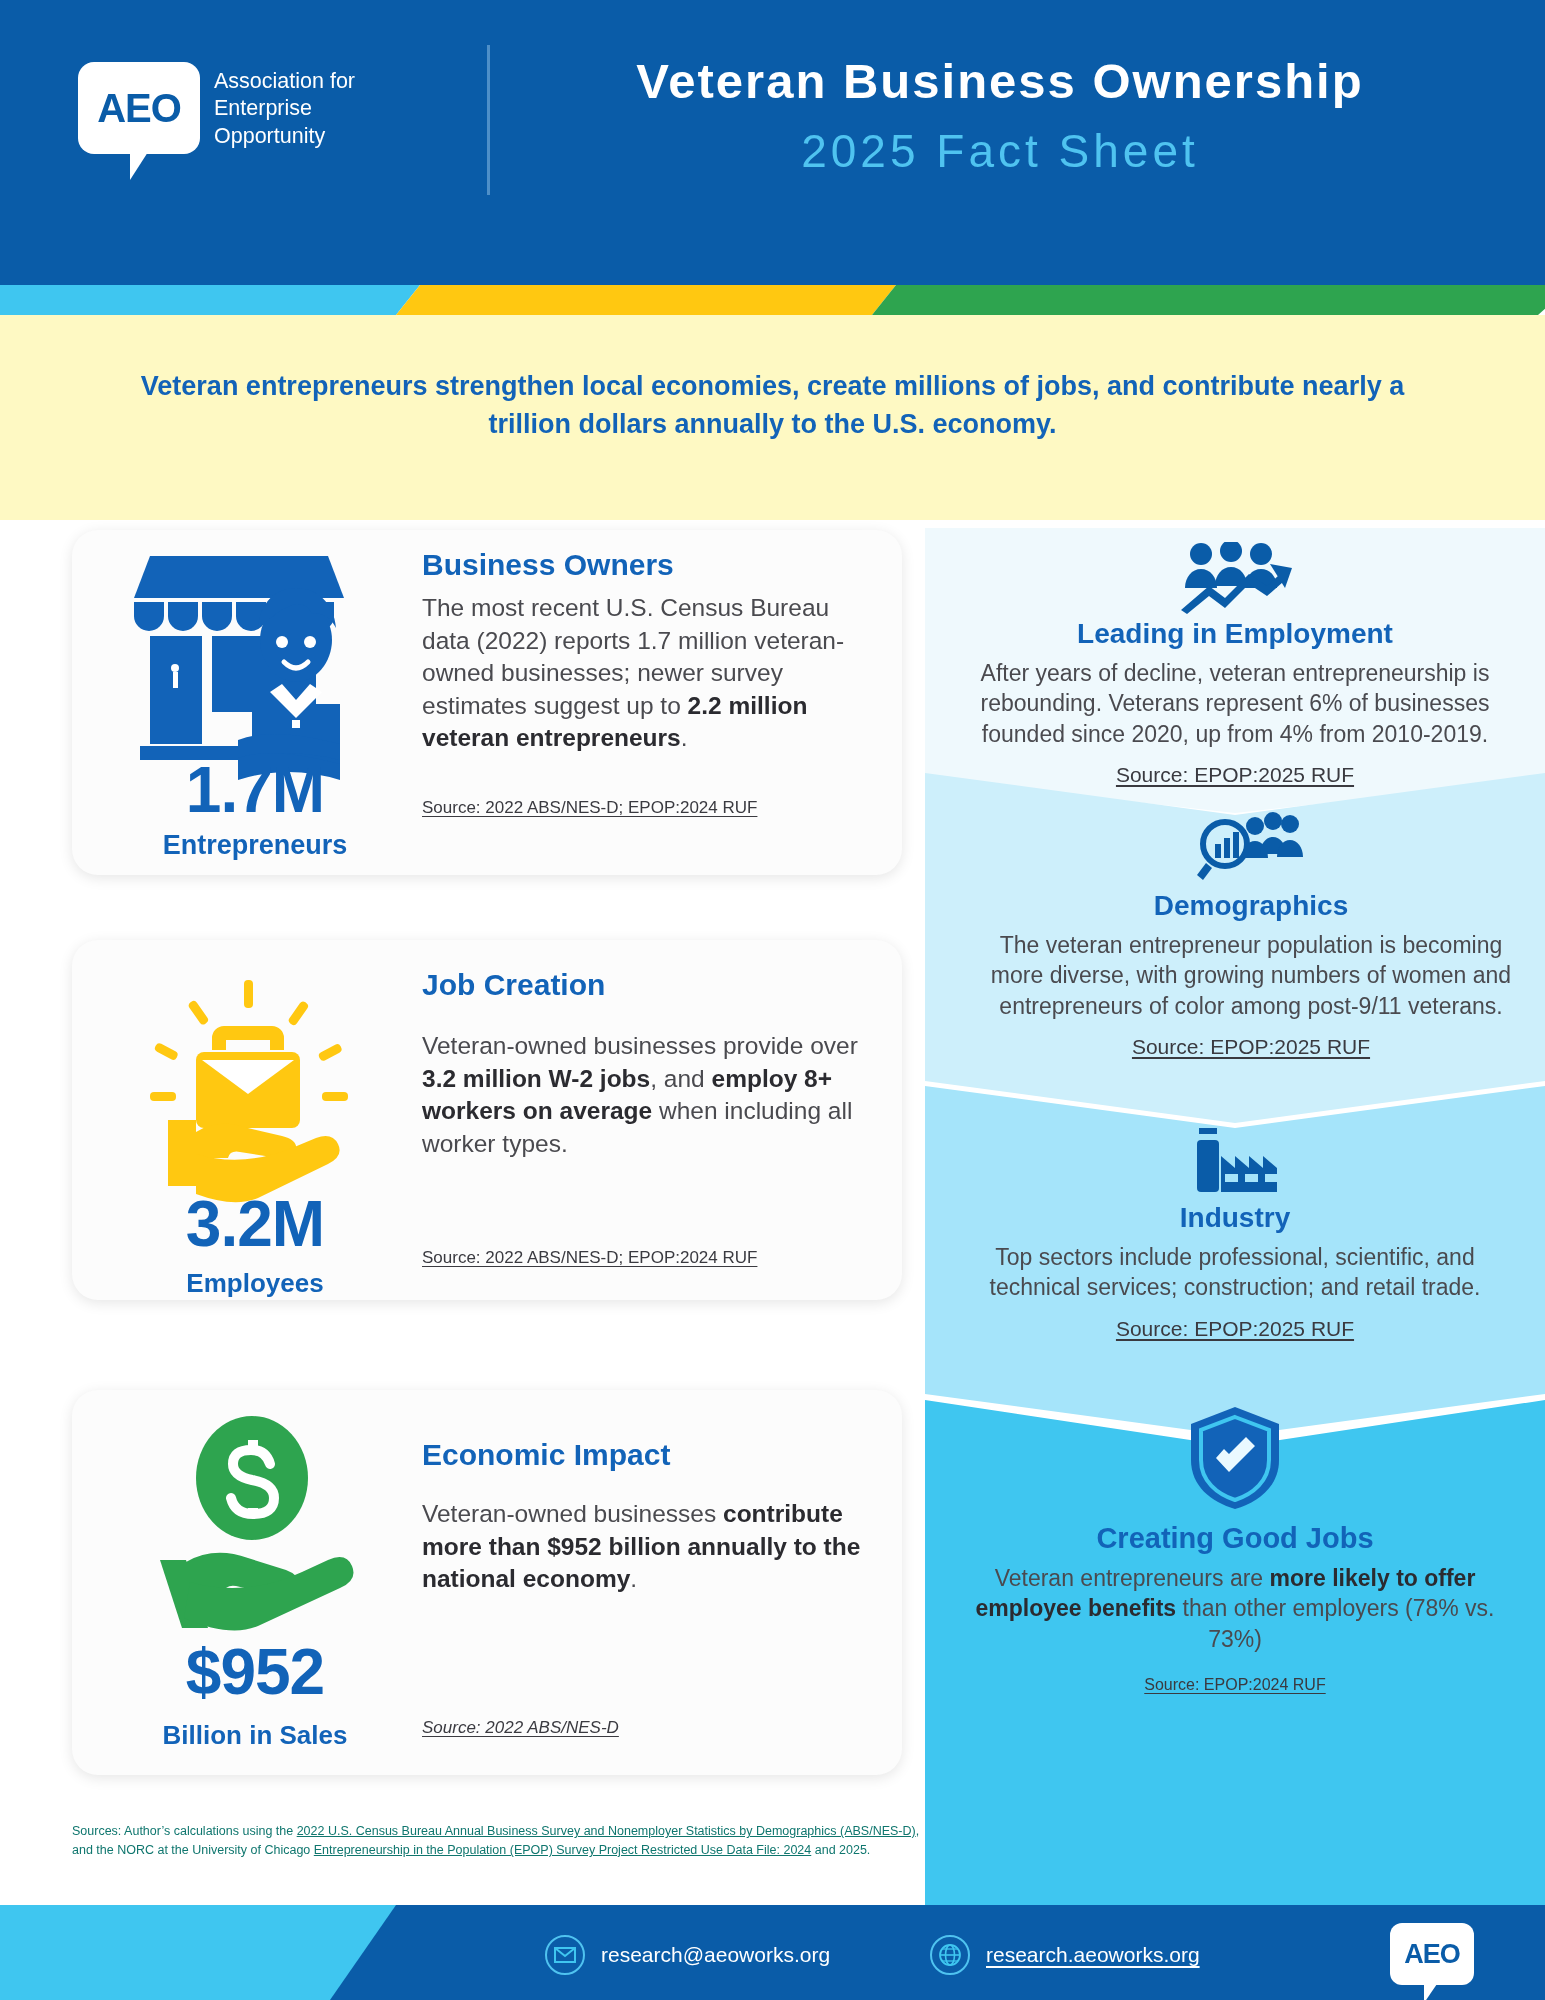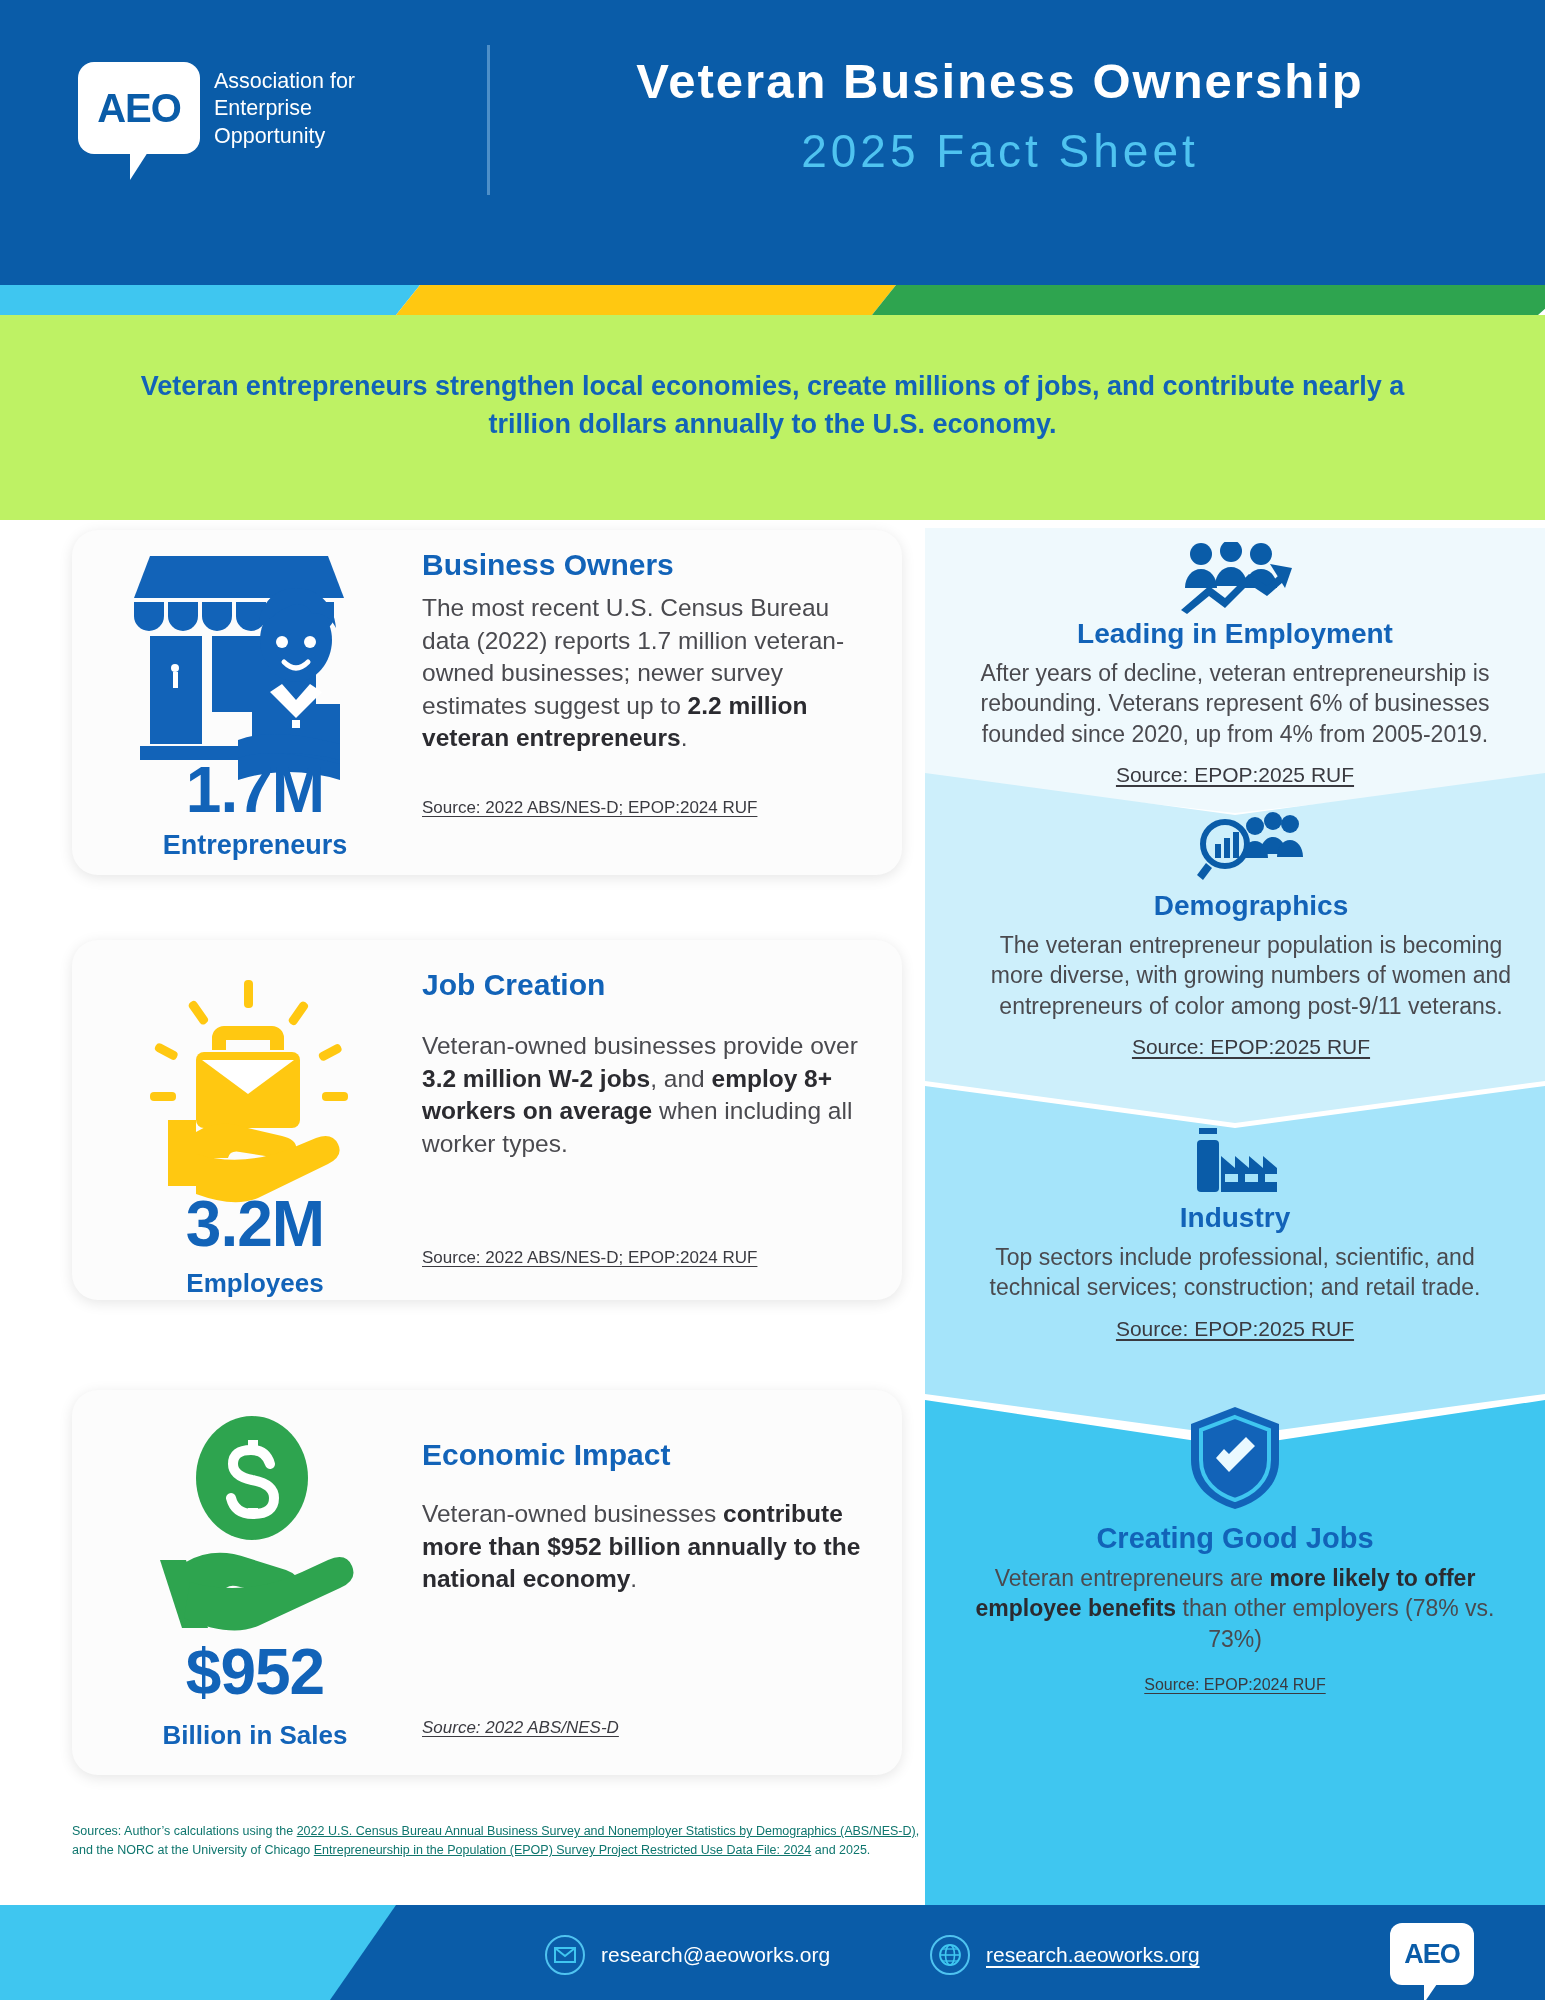--- a/index.html
+++ b/index.html
@@ -29,21 +29,21 @@
   
   .stripe{ position:absolute; left:0; top:285px; width:1545px; height:30px; }
   .stripe .cy{ position:absolute; left:0; top:0; width:420px; height:30px; background:#3FC6F0;
     clip-path:polygon(0 0, 100% 0, calc(100% - 24px) 100%, 0 100%); }
   .stripe .yl{ position:absolute; left:396px; top:0; width:500px; height:30px; background:#FFC811;
     clip-path:polygon(24px 0, 100% 0, calc(100% - 24px) 100%, 0 100%); }
   .stripe .gr{ position:absolute; left:872px; top:0; width:700px; height:30px; background:#2EA44F;
     clip-path:polygon(24px 0, 100% 0, calc(100% - 34px) 100%, 0 100%); }
 
   
-  .intro{ position:absolute; left:0; top:315px; width:1545px; height:205px; background:#bef264; }
+  .intro{ position:absolute; left:0; top:315px; width:1545px; height:205px; background:#fef9c3; }
   .intro p{ position:absolute; left:130px; top:52px; width:1285px; text-align:center;
     color:#1263B8; font-size:27px; font-weight:bold; line-height:1.42; }
 
   
   .body-bg{ position:absolute; left:0; top:520px; width:1545px; height:1400px; background:#ffffff; }
 
   
   .card{ position:absolute; left:72px; width:830px; background:#FCFCFC;
     border-radius:26px; box-shadow:0 3px 14px rgba(0,0,0,0.10); }
   #card-1{ top:530px; height:345px; }
@@ -170,21 +170,21 @@
           <circle cx="56" cy="9" r="11"></circle>
             <path d="M40 44c0-11 7-19 16-19s16 8 16 19z"></path>
           <circle cx="86" cy="12" r="11"></circle>
             <path d="M70 46c0-11 7-19 16-19s16 8 16 19z"></path>
           <path d="M6 68 L34 44 L50 56 L74 32 L92 44 L103 34 L108 40 L92 54 L74 42 L50 66 L34 54 L12 72z"></path>
           <path d="M95 22 l22 4 -7 20z"></path>
         </g>
       </svg>
     </div>
     <div class="sec-title">Leading in Employment</div>
-    <div class="sec-body">After years of decline, veteran entrepreneurship is rebounding. Veterans represent 6% of businesses founded since 2020, up from 4% from 2005-2019.</div>
+    <div class="sec-body">After years of decline, veteran entrepreneurship is rebounding. Veterans represent 6% of businesses founded since 2020, up from 4% from 2010-2019.</div>
     <div class="sec-src">Source: EPOP:2025 RUF</div>
   </div>
 
   <div class="sec" id="sec-2">
     <div class="sec-icon">
       <svg width="112" height="76" viewBox="0 0 112 76">
         <g fill="#0A5CA8">
           <circle cx="30" cy="34" r="22" fill="none" stroke="#0A5CA8" stroke-width="6"></circle>
           <rect x="20" y="34" width="6" height="14"></rect>
             <rect x="29" y="28" width="6" height="20"></rect>

